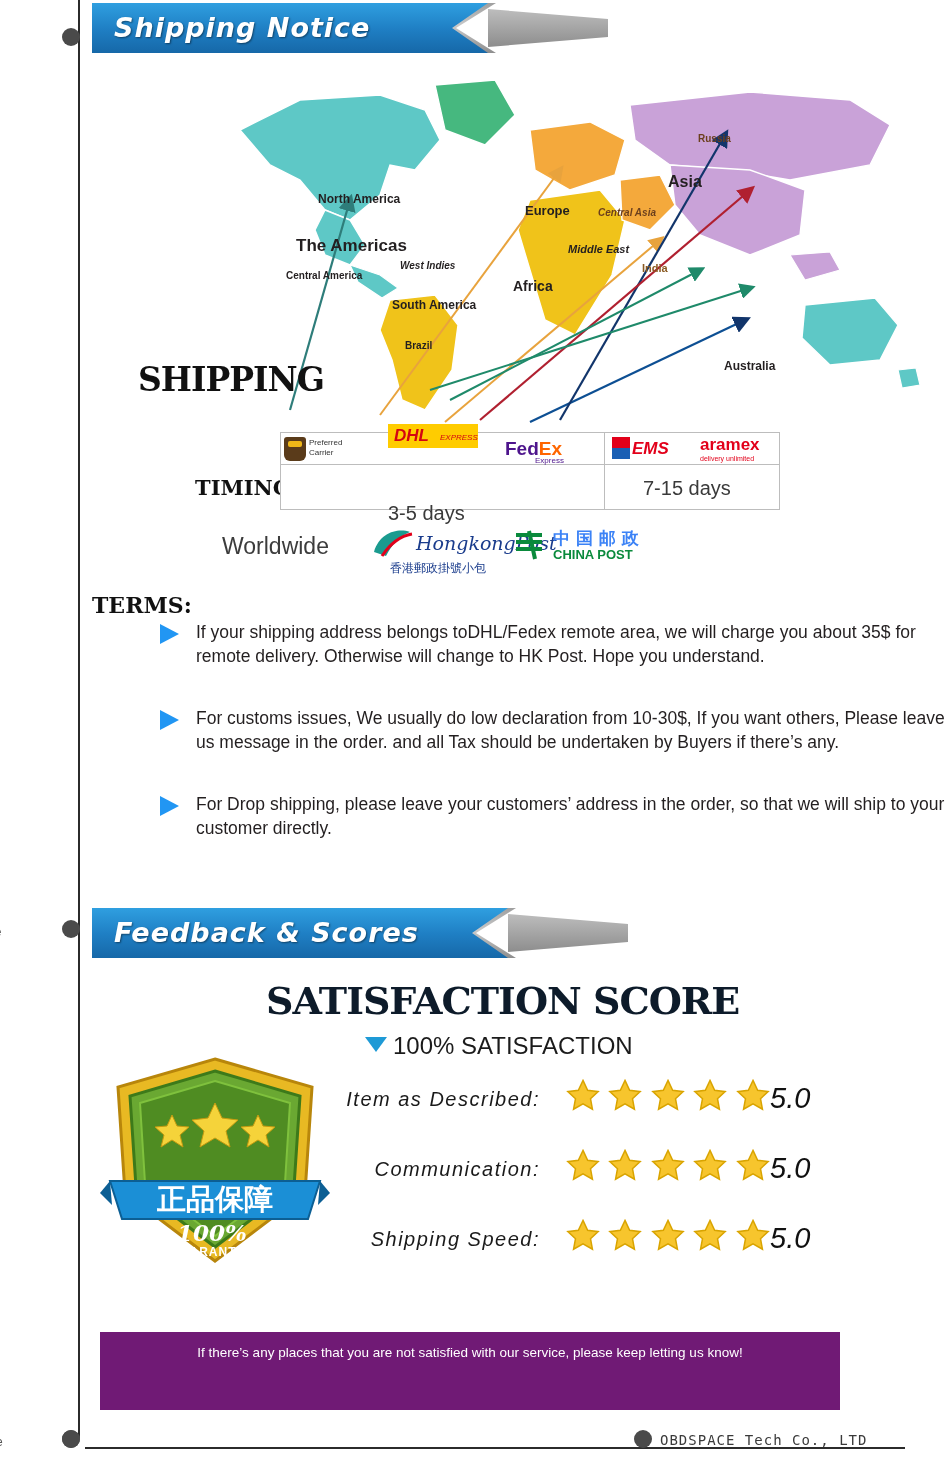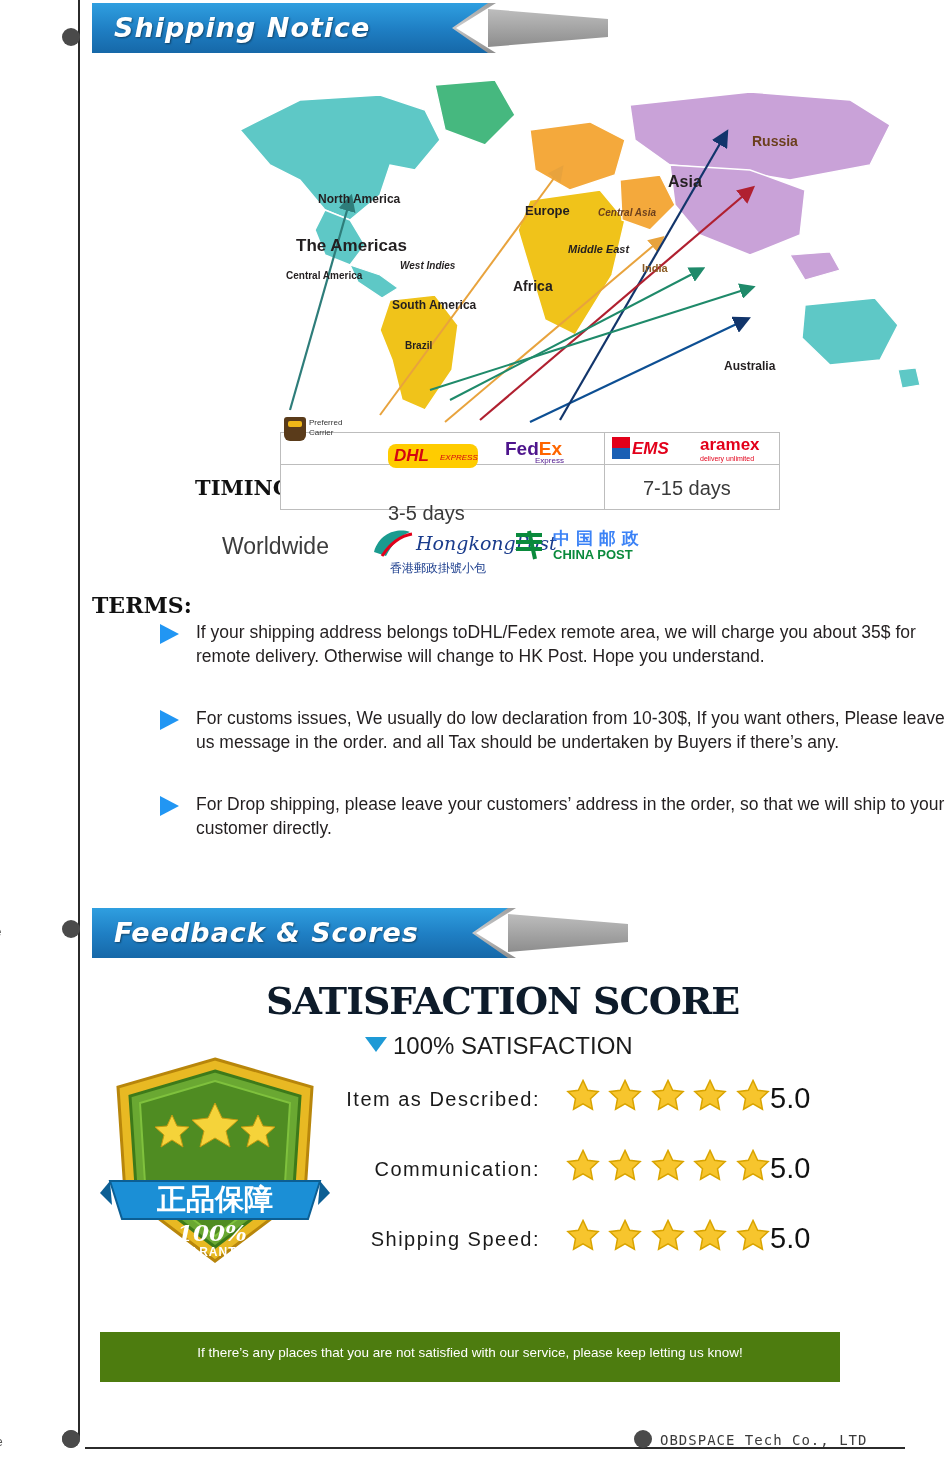--- a/index.html
+++ b/index.html
@@ -120,37 +120,37 @@
     font-size:24px; color:#1b1b1b;
     font-family:"Liberation Sans", sans-serif;
   }
   .sat-sub .tri {
     display:inline-block; width:0; height:0; vertical-align:2px;
     border-left:11px solid transparent; border-right:11px solid transparent;
     border-top:15px solid #1e9ad6; margin-right:6px;
   }
   .badge { position:absolute; left:100px; top:1053px; width:230px; height:215px; }
 
-  .score-row { position:absolute; height:52px; }
+  .score-row { position:absolute; height:52px;font-style:italic; }
   .score-label {
     position:absolute; right:0; top:10px;
     font-size:20px; color:#1a1a1a; letter-spacing:1.5px;
     font-family:"Liberation Sans", sans-serif; white-space:nowrap;
   }
   .stars { position:absolute; top:0; }
   .star { display:inline-block; margin-right:2px; }
   .score-val {
     position:absolute; top:4px;
     font-size:29px; color:#111;
     font-family:"Liberation Sans", sans-serif;
   }
 
   .blackbar {
-    position:absolute; left:100px; top:1332px; width:740px; height:50px;
-    background:#4d7c0f; color:#fff; text-align:center;
+    position:absolute; left:100px; top:1332px; width:740px; height:78px;
+    background:#701a75; color:#fff; text-align:center;
     font-size:13.5px; line-height:21px; padding-top:10px;
     font-family:"Liberation Sans", sans-serif;
   }
 
   
   .footline {
     position:absolute; left:85px; top:1447px; width:820px; height:2px; background:#2b2b2b;
   }
   .footer-dot {
     position:absolute; width:18px; height:18px; border-radius:50%;
@@ -237,45 +237,46 @@
 <div class="map-label" style="left:318px; top:192px; font-size:12px;">North America</div>
 <div class="map-label" style="left:296px; top:236px; font-size:17px;">The Americas</div>
 <div class="map-label" style="left:286px; top:270px; font-size:10px;">Central America</div>
 <div class="map-label" style="left:400px; top:260px; font-size:10px; font-style:italic;">West Indies</div>
 <div class="map-label" style="left:392px; top:298px; font-size:12px; text-align:center;">South America</div>
 <div class="map-label" style="left:405px; top:340px; font-size:10px;">Brazil</div>
 <div class="map-label" style="left:525px; top:203px; font-size:13px;">Europe</div>
 <div class="map-label" style="left:513px; top:278px; font-size:14px;">Africa</div>
 <div class="map-label" style="left:568px; top:243px; font-size:11px; font-style:italic;">Middle East</div>
 <div class="map-label" style="left:598px; top:207px; font-size:10px; font-style:italic; color:#6b3f1d;">Central Asia</div>
-<div class="map-label" style="left:720px; top:133px; font-size:14px; color:#6b3f1d;padding-left:32px;">Russia</div>
+<div class="map-label" style="left:666px; top:133px; font-size:10px; color:#6b3f1d;padding-left:32px;">Russia</div>
 <div class="map-label" style="left:668px; top:173px; font-size:16px;">Asia</div>
 <div class="map-label" style="left:642px; top:262px; font-size:11px; color:#8a5a22;">India</div>
 <div class="map-label" style="left:724px; top:359px; font-size:12px;">Australia</div>
 
 <div class="sw-title">
+  <div>SHIPPING</div>
 </div>
 <div class="sw-timing">TIMING:</div>
 
 <div class="carrier-box" style="left:280px; top:432px; width:325px; height:32px; border-bottom:none;"></div>
 <div class="carrier-box" style="left:280px; top:464px; width:325px; height:46px;"></div>
 <div class="carrier-box" style="left:605px; top:432px; width:175px; height:32px; border-bottom:none; border-left:none;"></div>
 <div class="carrier-box" style="left:605px; top:464px; width:175px; height:46px; border-left:none;"></div>
 
 <div class="carrier-days" style="left:388px; top:477px;margin-top:25px;">3-5 days</div>
 <div class="carrier-days" style="left:643px; top:477px;">7-15 days</div>
 
-<div class="logo-ups" style="left:284px; top:416px; width:72px; height:26px;">
+<div class="logo-ups" style="left:284px; top:436px; width:72px; height:26px;">
   <div style="position:absolute;left:0;top:1px;width:22px;height:24px;background:#5a3b1a;border-radius:3px 3px 6px 6px;"></div>
   <div style="position:absolute;left:4px;top:5px;width:14px;height:6px;background:#f0b718;border-radius:2px;"></div>
   <div style="position:absolute;left:25px;top:2px;font-size:8px;color:#333;font-family:'Liberation Sans',sans-serif;">Preferred</div>
   <div style="position:absolute;left:25px;top:12px;font-size:8px;color:#333;font-family:'Liberation Sans',sans-serif;">Carrier</div>
 </div>
 
-<div class="logo-dhl" style="left:388px; top:444px; width:90px; height:24px; background:#fc0;border-radius:8px;">
+<div class="logo-dhl" style="left:388px; top:424px; width:90px; height:24px; background:#fc0;border-radius:0;">
   <div style="position:absolute;left:6px;top:2px;font-size:17px;font-weight:bold;font-style:italic;color:#d40511;font-family:'Liberation Sans',sans-serif;">DHL</div>
   <div style="position:absolute;left:52px;top:9px;font-size:8px;font-style:italic;color:#d40511;font-family:'Liberation Sans',sans-serif;">EXPRESS</div>
 </div>
 
 <div class="logo-fedex" style="left:505px; top:438px; width:74px; height:26px;">
   <span style="font-size:19px;font-weight:bold;color:#4d148c;font-family:'Liberation Sans',sans-serif;">Fed</span><span style="font-size:19px;font-weight:bold;color:#ff6600;font-family:'Liberation Sans',sans-serif;">Ex</span>
   <div style="position:absolute;left:30px;top:18px;font-size:8px;color:#4d148c;font-family:'Liberation Sans',sans-serif;">Express</div>
 </div>
 
 <div class="logo-ems" style="left:612px; top:437px; width:66px; height:24px;">

